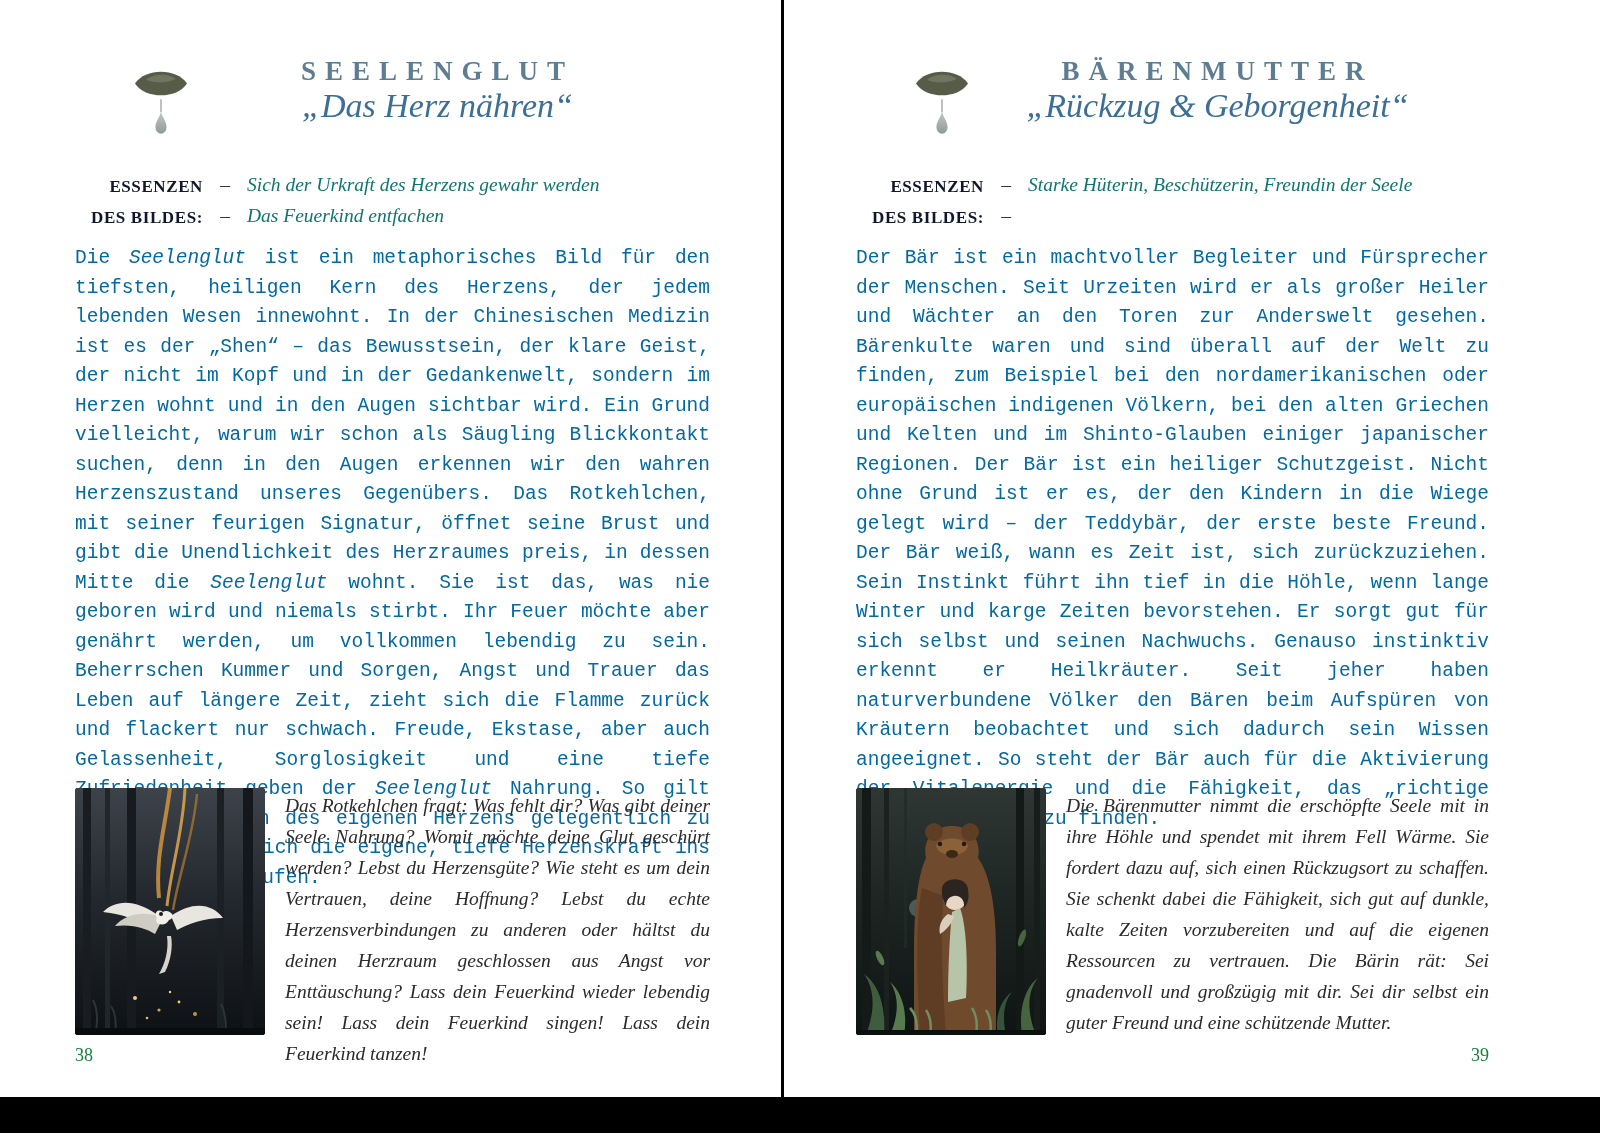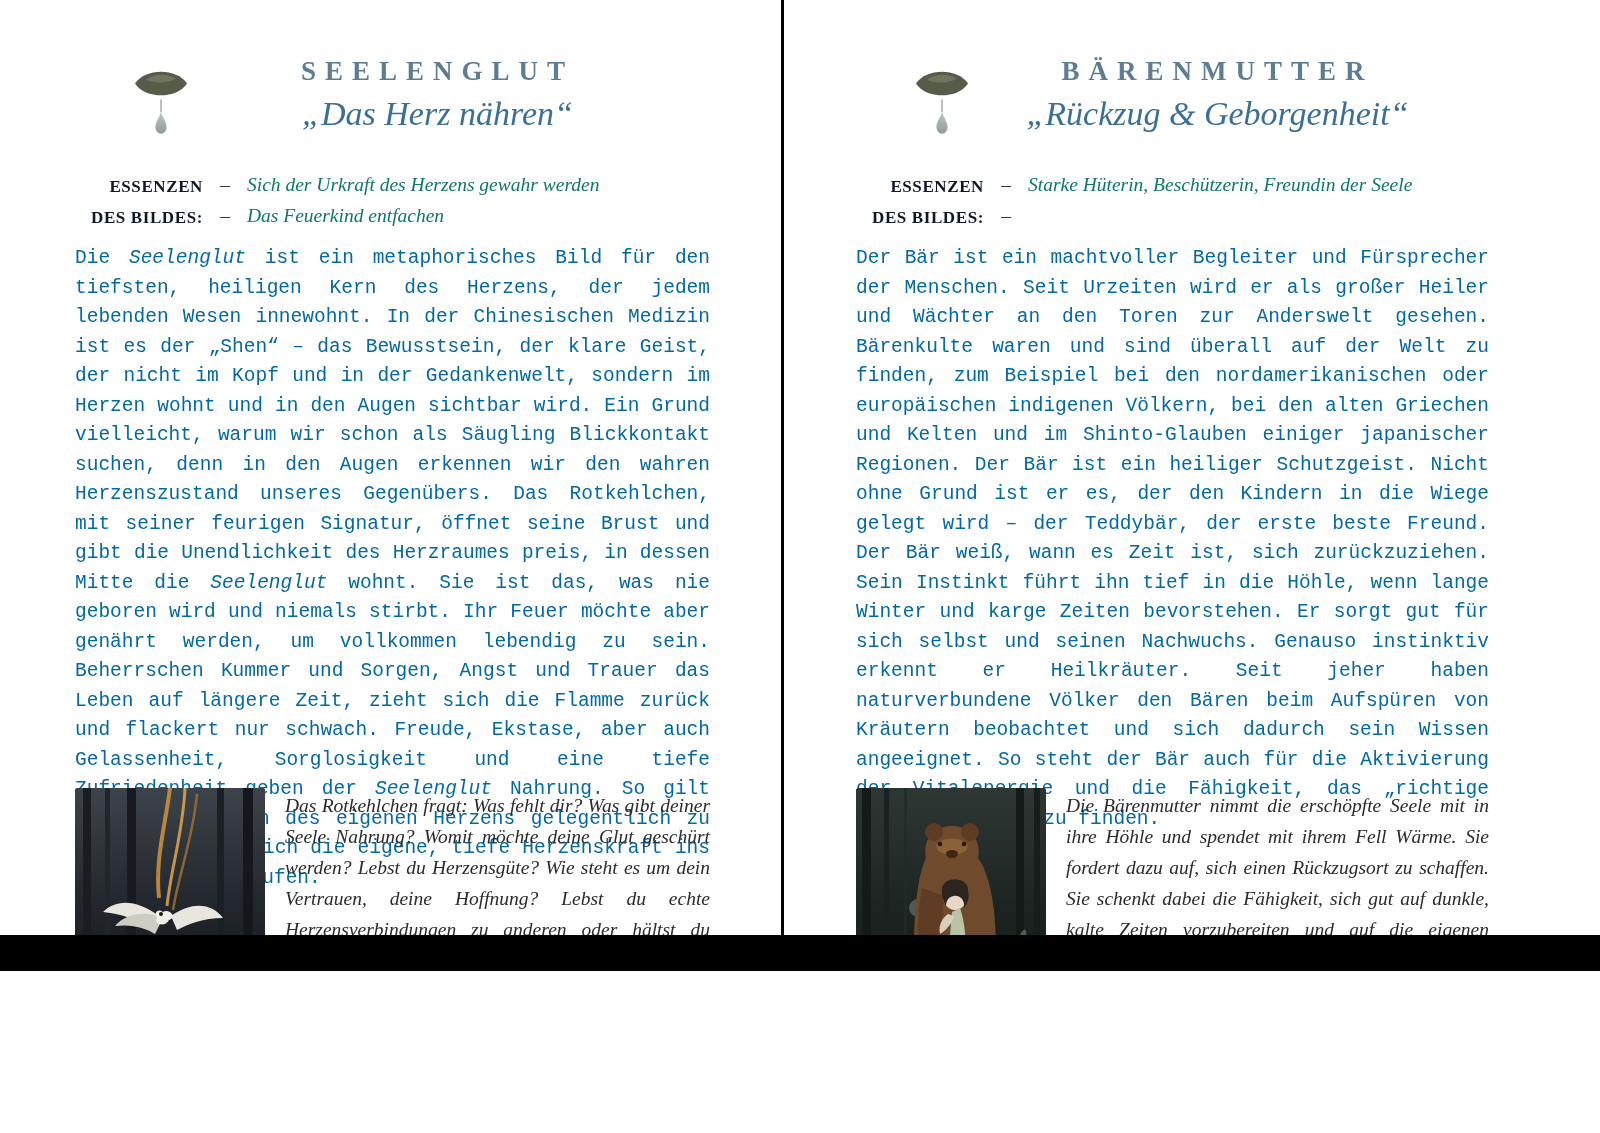--- a/index.html
+++ b/index.html
@@ -4,21 +4,21 @@
 <style>
   html, body {
     margin: 0;
     padding: 0;
     background: #ffffff;
     font-family: "Liberation Serif", serif;
   }
   .spread {
     position: relative;
     width: 1600px;
-    height: 971px;
+    height: 1133px;
     background: #ffffff;
     overflow: hidden;
   }
   .gutter-line {
     position: absolute;
     left: 781px;
     top: 0;
     width: 3px;
     height: 1098px;
     background: #000000;
@@ -59,21 +59,20 @@
   .card-title {
     font-size: 27px;
     letter-spacing: 9px;
     color: #5e7d92;
     font-weight: 600;
   }
   .card-subtitle {
     font-size: 34px;
     font-style: italic;
     color: #3b6f96;
-    margin-top: 8px;
   }
 
   .essences { margin-top: 24px; }
   .essence-row {
     display: flex;
     font-size: 19.5px;
     line-height: 29px;
   }
   .essence-label {
     width: 128px;

